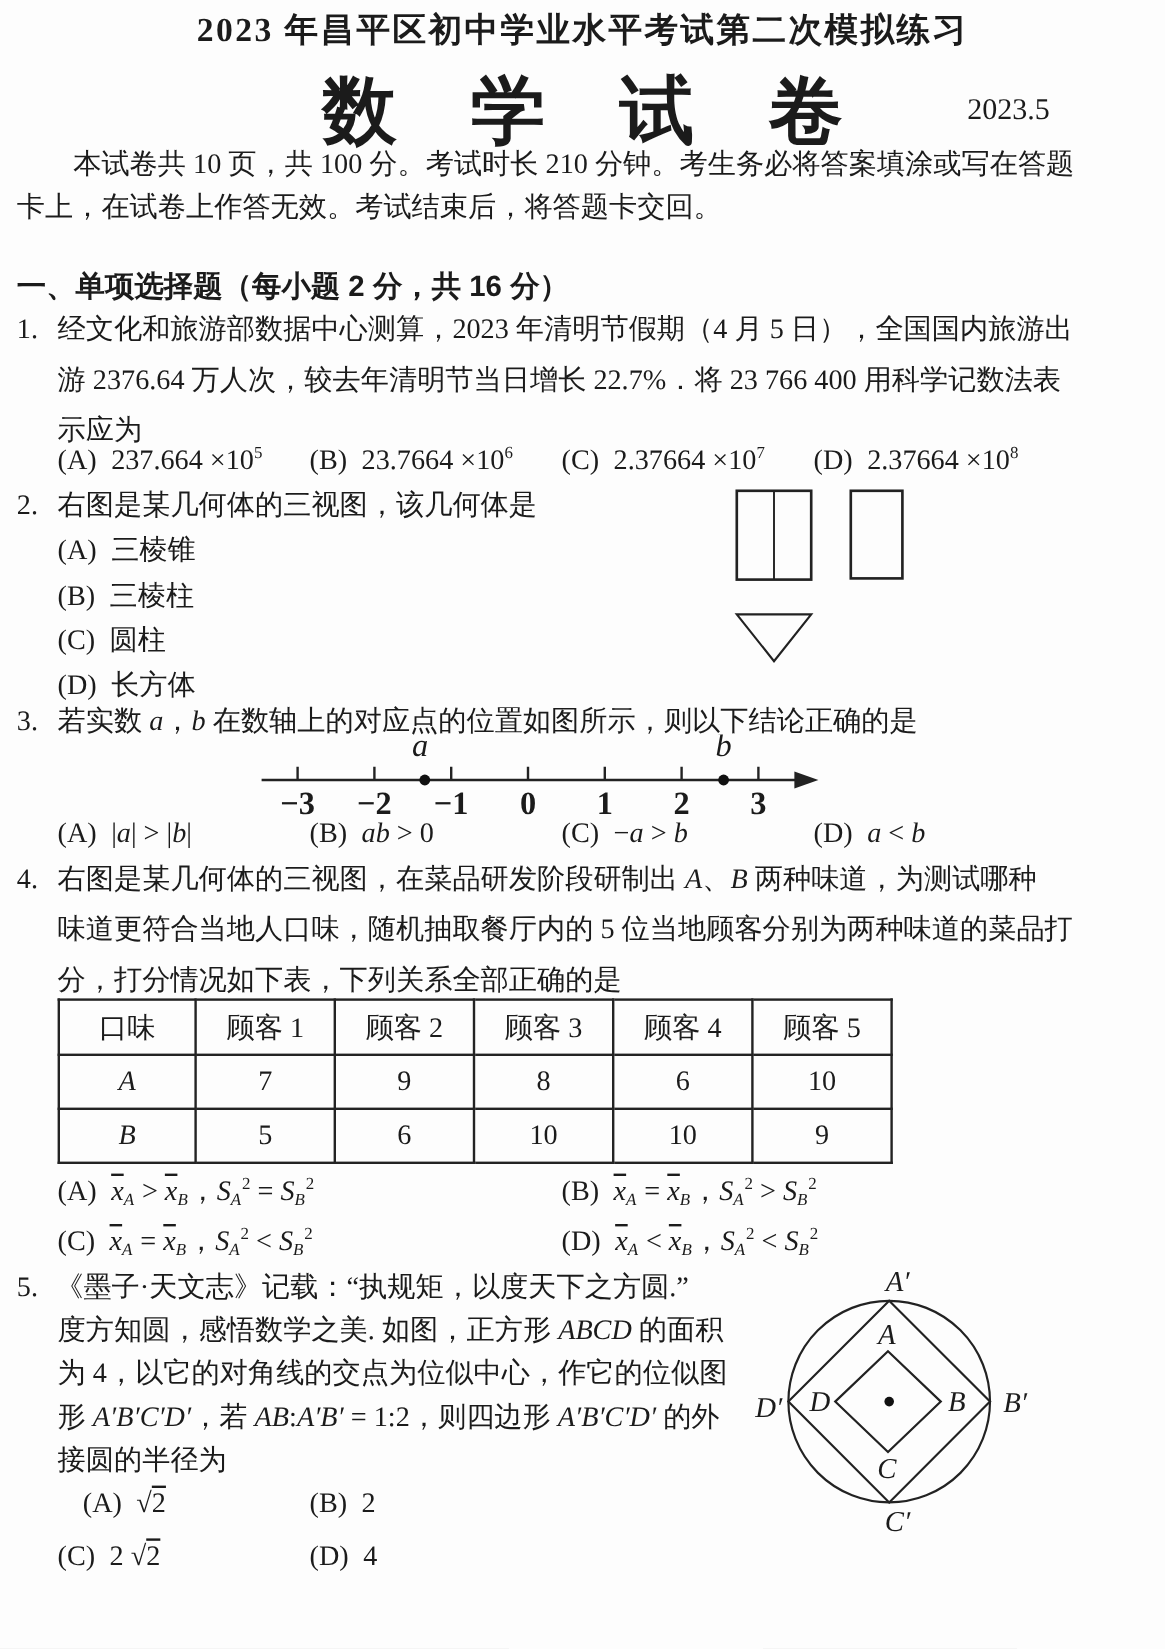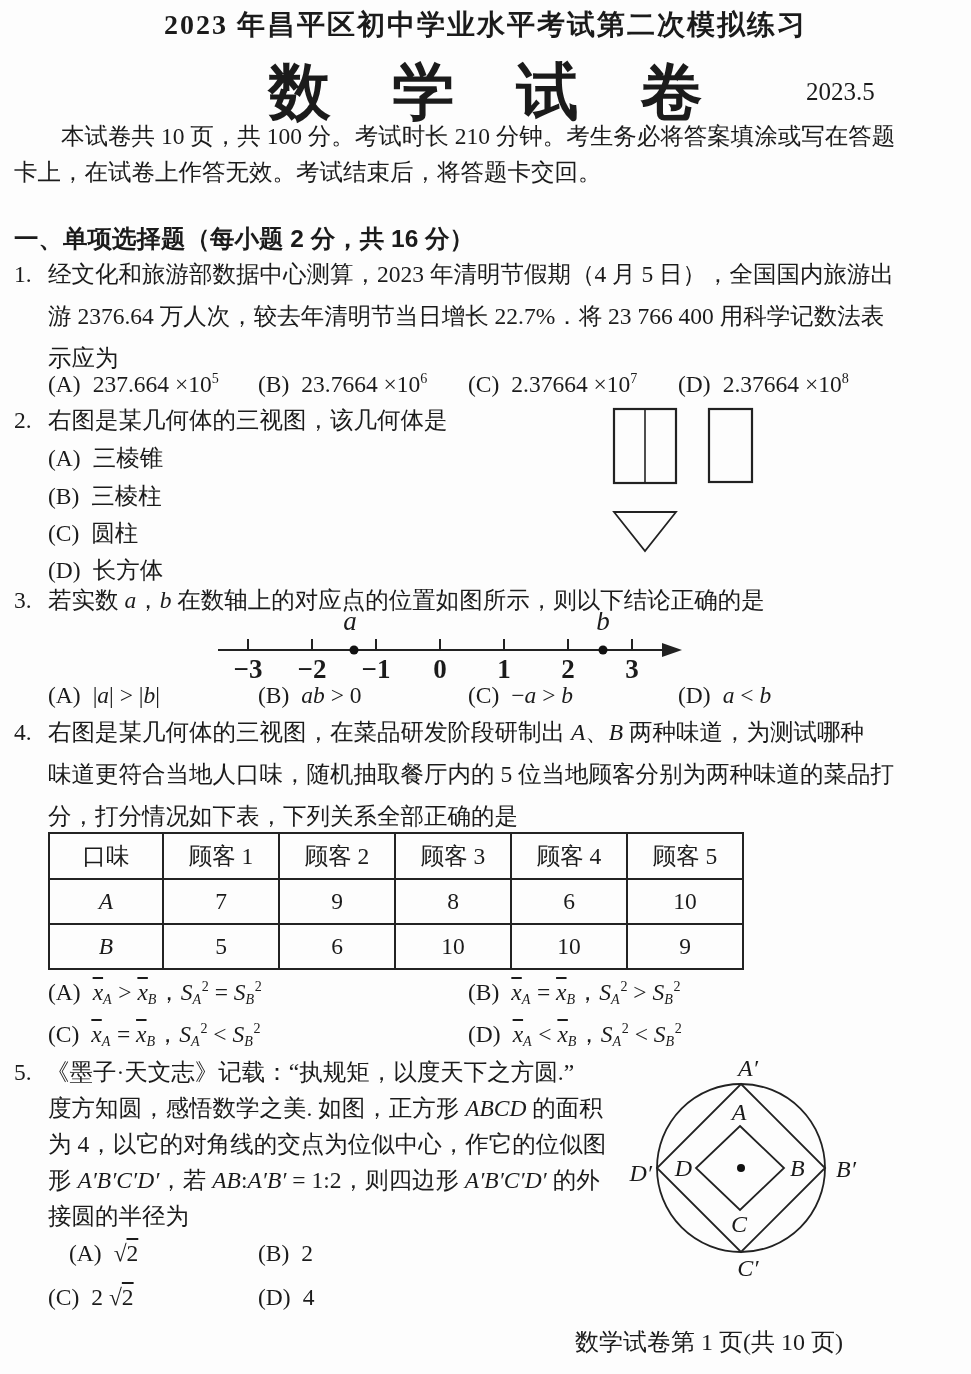--- a/index.html
+++ b/index.html
@@ -186,15 +186,14 @@
 
   <div class="abs optrow" style="top:1240px;">
     <span class="opt" style="left:52px;margin-left:17px;"><span class="otag">(A)</span><span><span class="m-n">√</span><span class="m-r">2</span></span></span>
     <span class="opt" style="left:258px;"><span class="otag">(B)</span><span><span class="m-n">2</span></span></span>
   </div>
   <div class="abs optrow" style="top:1284px;">
     <span class="opt" style="left:48px;"><span class="otag">(C)</span><span><span class="m-n">2 √</span><span class="m-r">2</span></span></span>
     <span class="opt" style="left:258px;"><span class="otag">(D)</span><span><span class="m-n">4</span></span></span>
   </div>
 
-  <div class="abs footer">数学试卷第 1 页(共 10 页)</div>
 
 </div>
 
 </body></html>

